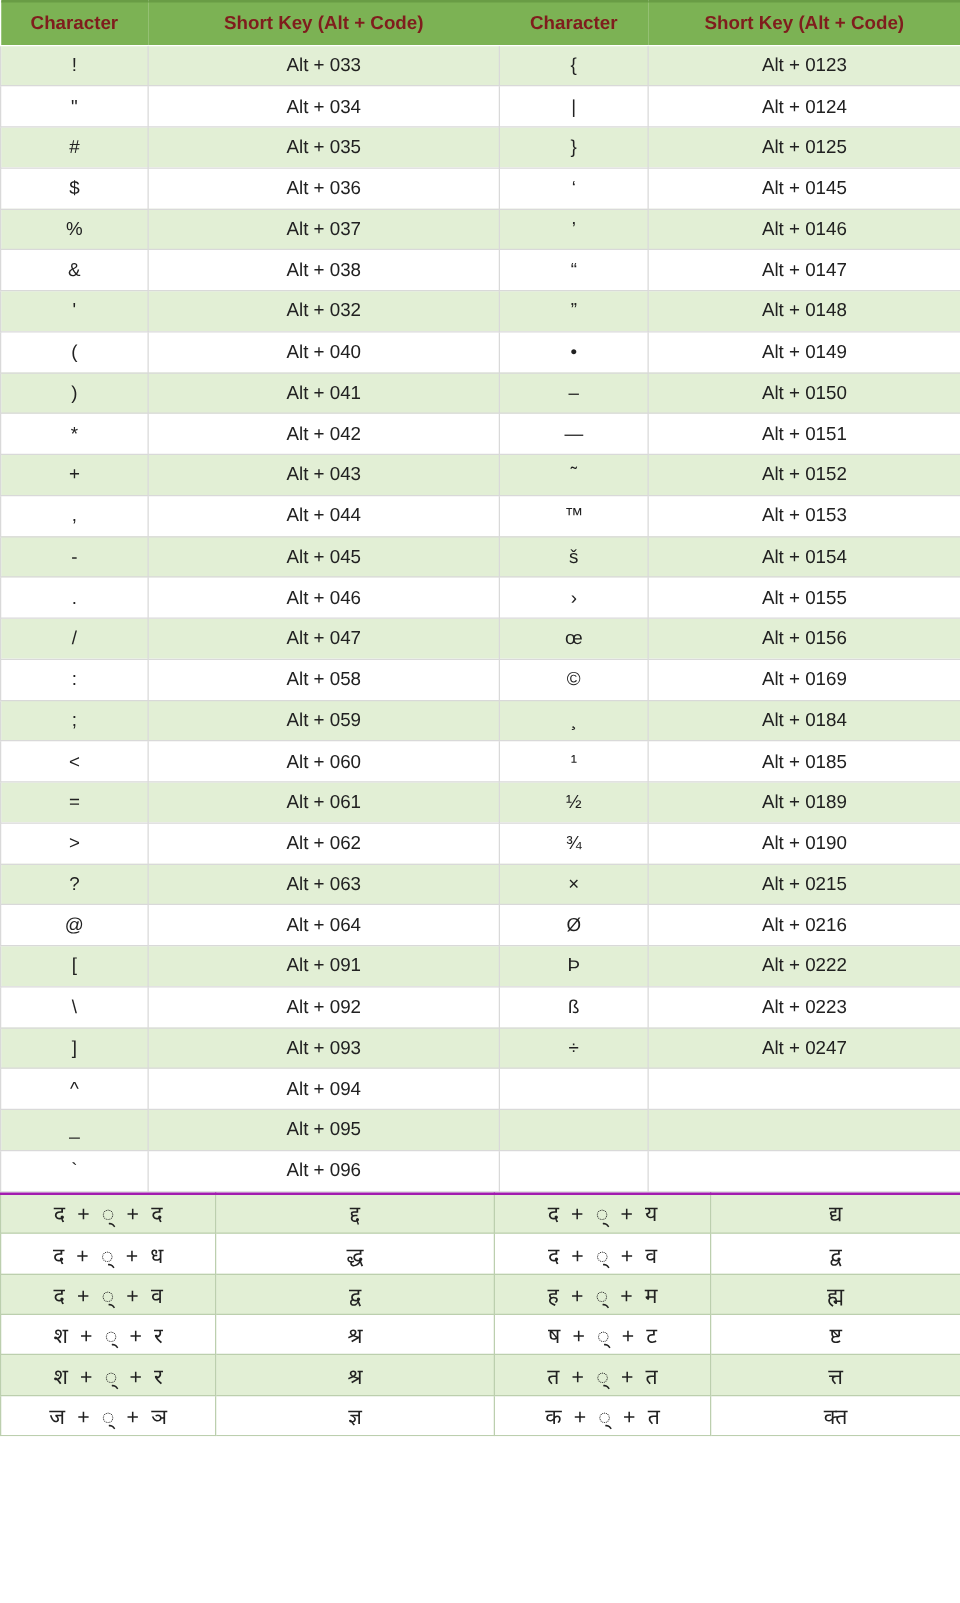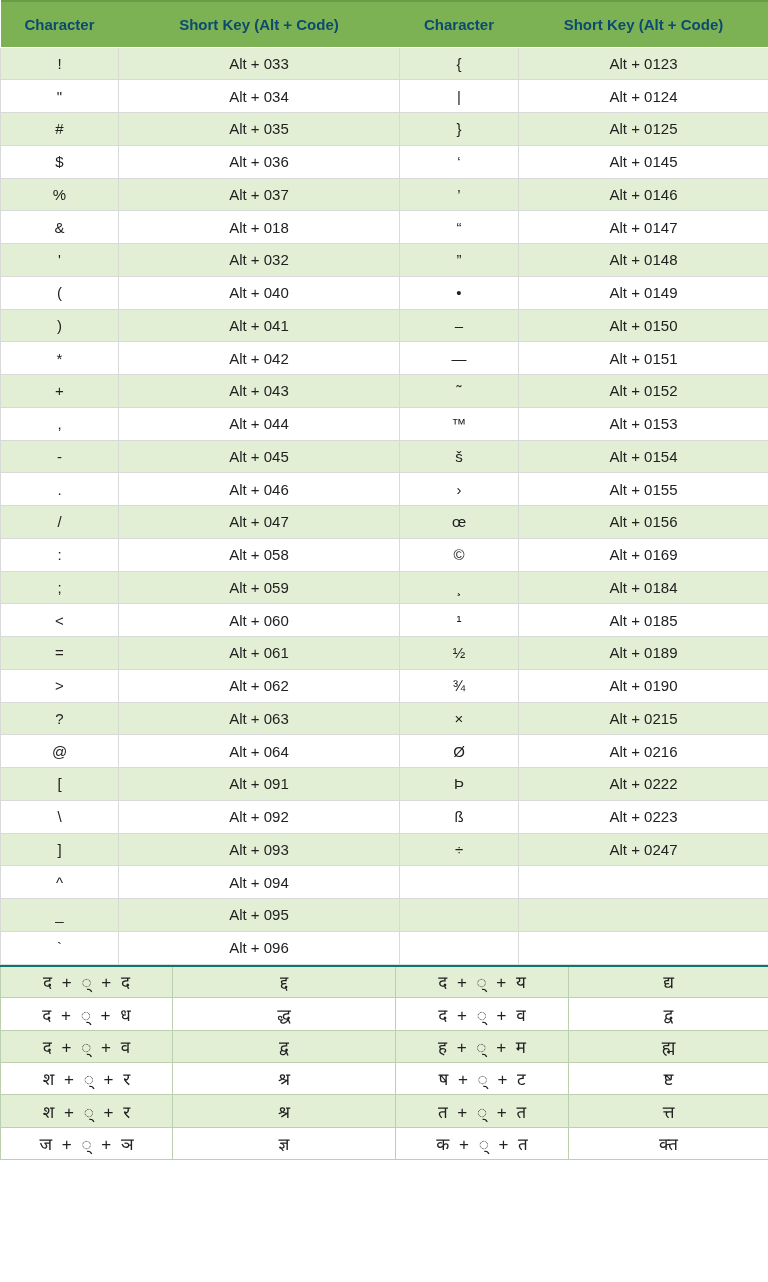--- a/index.html
+++ b/index.html
@@ -10,45 +10,45 @@
     background: #ffffff;
     font-family: "Liberation Sans", "DejaVu Sans", sans-serif;
     color: #212121;
     overflow: hidden;
   }
   table { border-collapse: collapse; table-layout: fixed; width: 768px; }
 
   
   .t1 thead th {
     background: #7cb254;
-    color: #0c4a6e;
+    color: #7f1d1d;
     font-weight: bold;
     font-size: 15px;
-    height: 46px;
+    height: 35px;
     text-align: center;
     vertical-align: middle;
     border-top: 2px solid #699c45;
     border-bottom: 1px solid #ffffff;
   }
   .t1 td {
     height: 32.75px;
     text-align: center;
     vertical-align: middle;
     font-size: 15px;
     border: 1px solid #d9d9d9;
   }
   .t1 tbody tr:nth-child(odd) td  { background: #e2efd5; }
   .t1 tbody tr:nth-child(even) td { background: #ffffff; }
   .t1 col.c1 { width: 118px; }
   .t1 col.c2 { width: 281px; }
   .t1 col.c3 { width: 119px; }
   .t1 col.c4 { width: 250px; }
 
   
-  .t2 { border-top: 2px solid #0f766e; }
+  .t2 { border-top: 2px solid #a21caf; }
   .t2 td {
     height: 32.35px;
     text-align: center;
     vertical-align: middle;
     font-size: 17px;
     border: 1px solid #bccfae;
   }
   .t2 tbody tr:nth-child(odd) td  { background: #e2efd5; }
   .t2 tbody tr:nth-child(even) td { background: #ffffff; }
   .t2 col.c1 { width: 172px; }
@@ -105,21 +105,21 @@
           <td>Alt + 0145</td>
         </tr>
         <tr>
           <td>%</td>
           <td>Alt + 037</td>
           <td>’</td>
           <td>Alt + 0146</td>
         </tr>
         <tr>
           <td>&amp;</td>
-          <td>Alt + 018</td>
+          <td>Alt + 038</td>
           <td>“</td>
           <td>Alt + 0147</td>
         </tr>
         <tr>
           <td>'</td>
           <td>Alt + 032</td>
           <td>”</td>
           <td>Alt + 0148</td>
         </tr>
         <tr>

